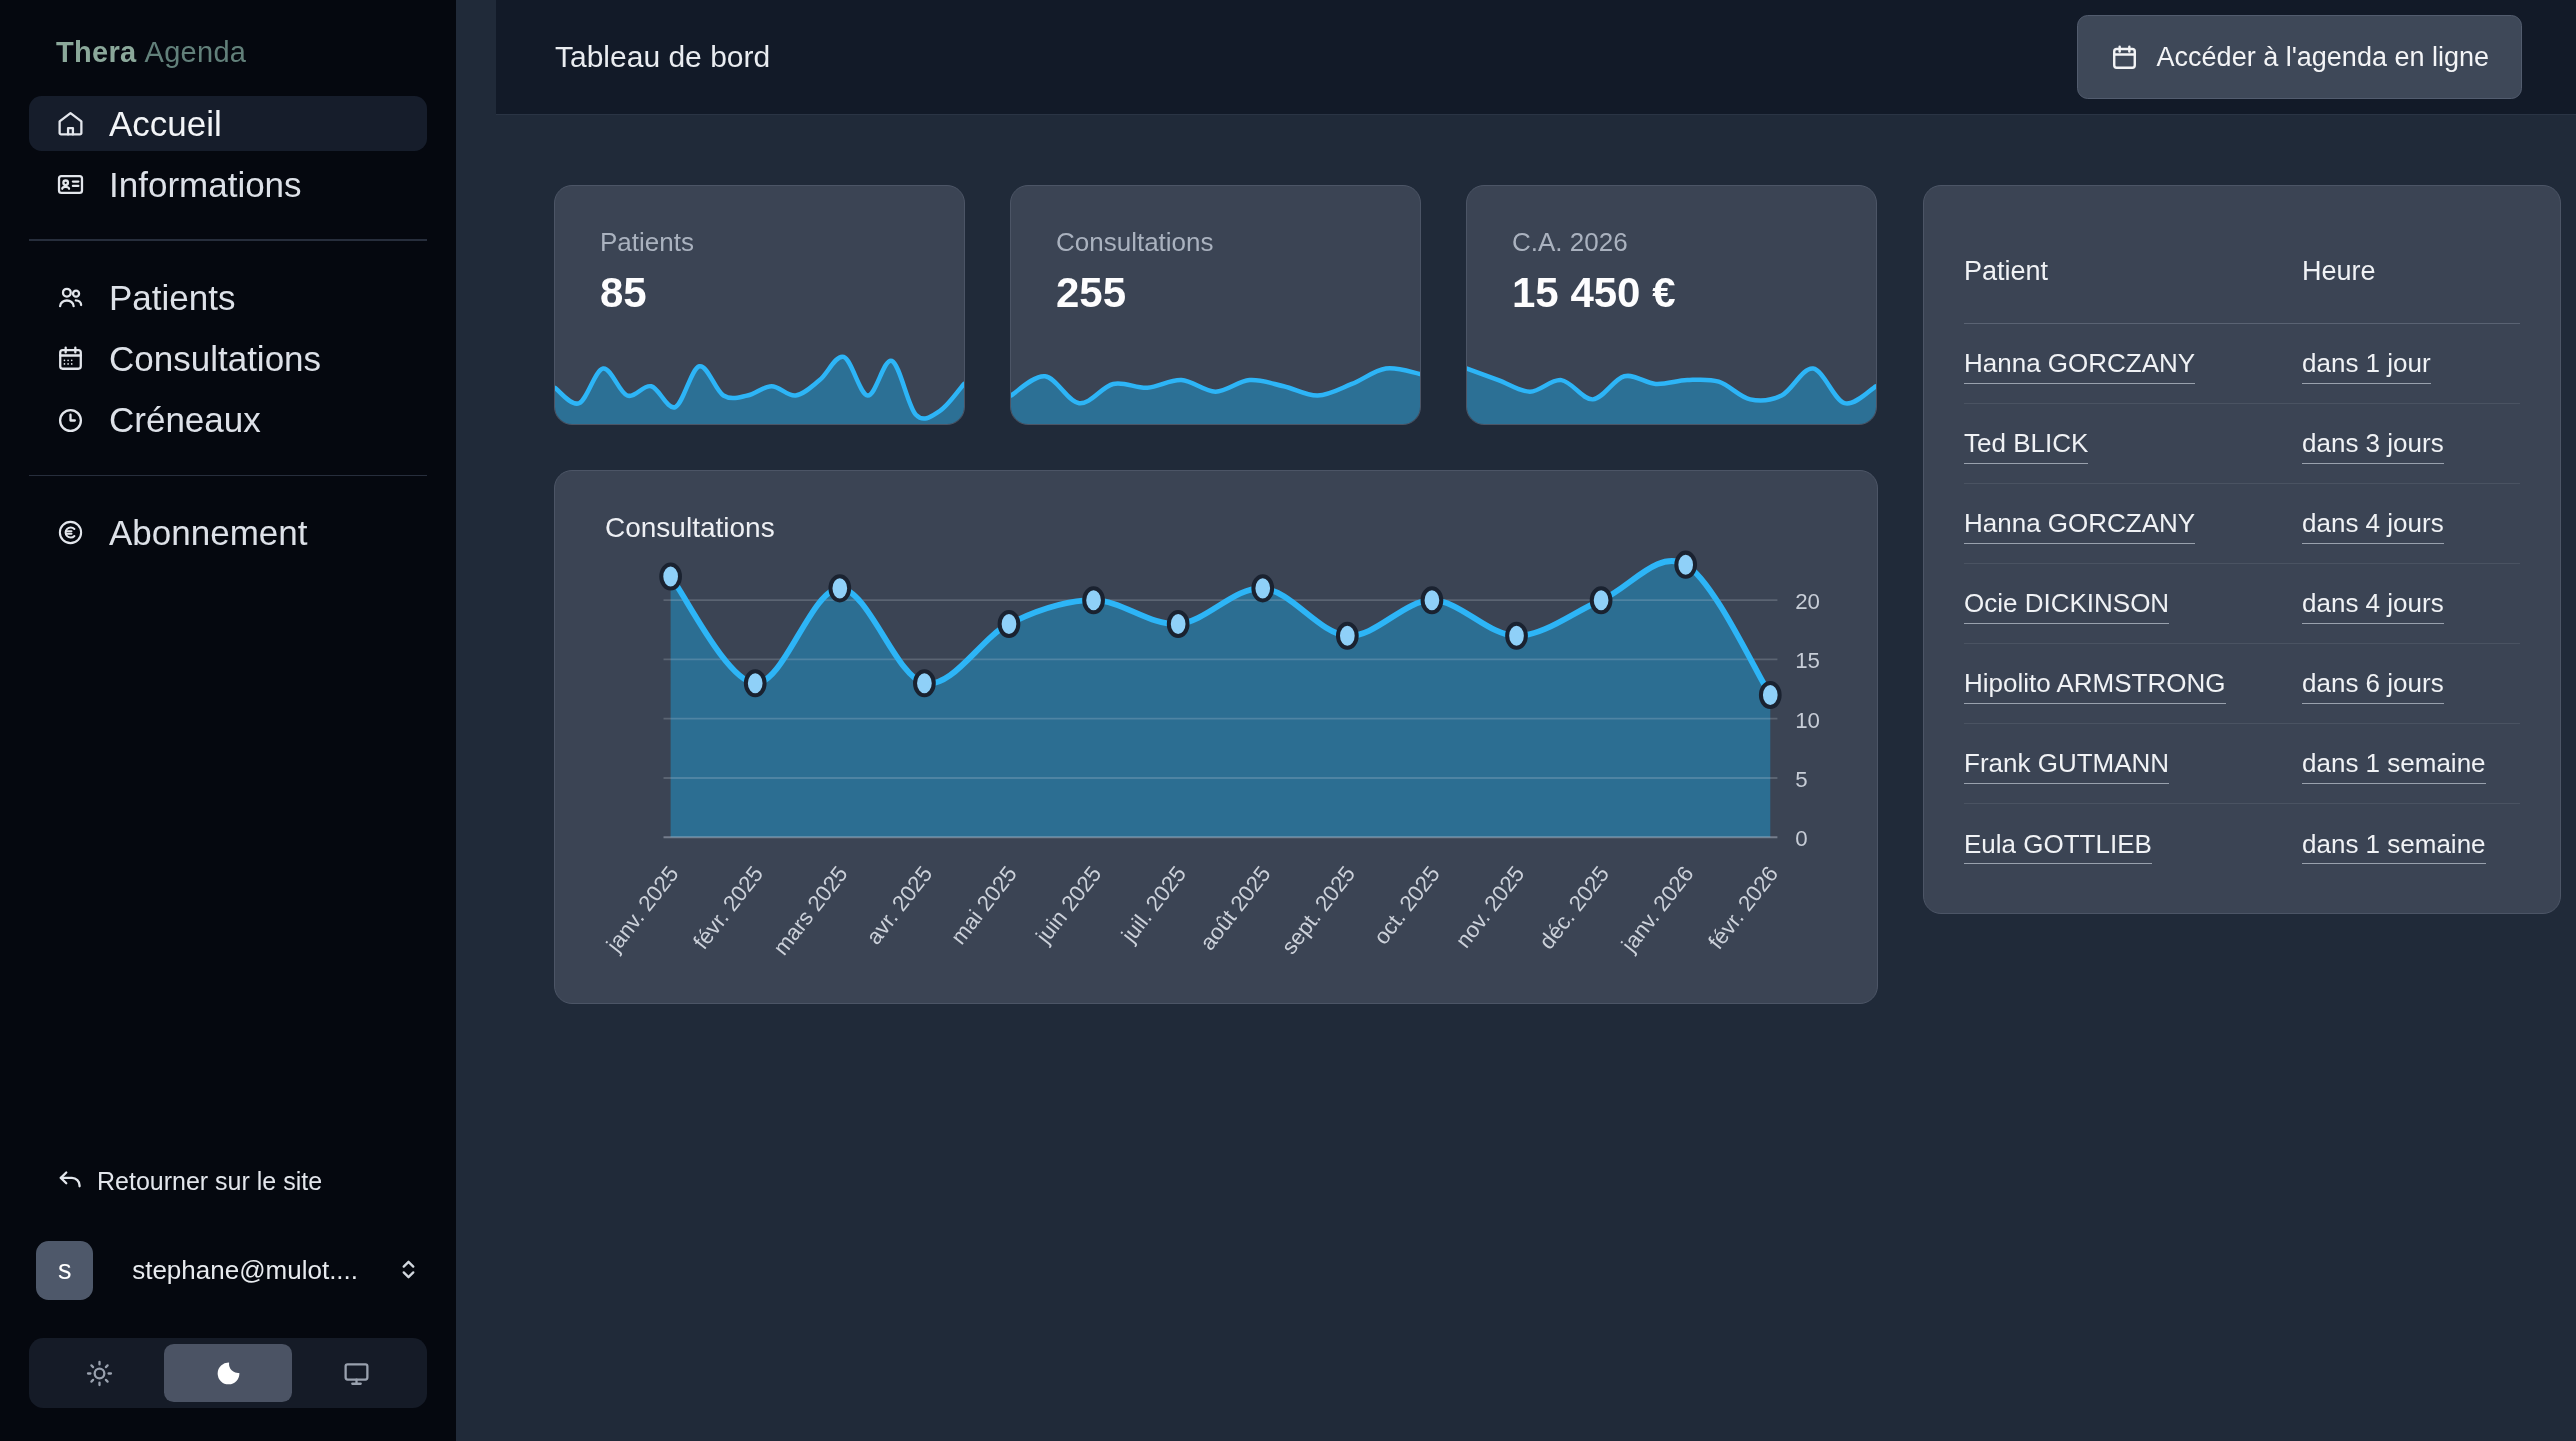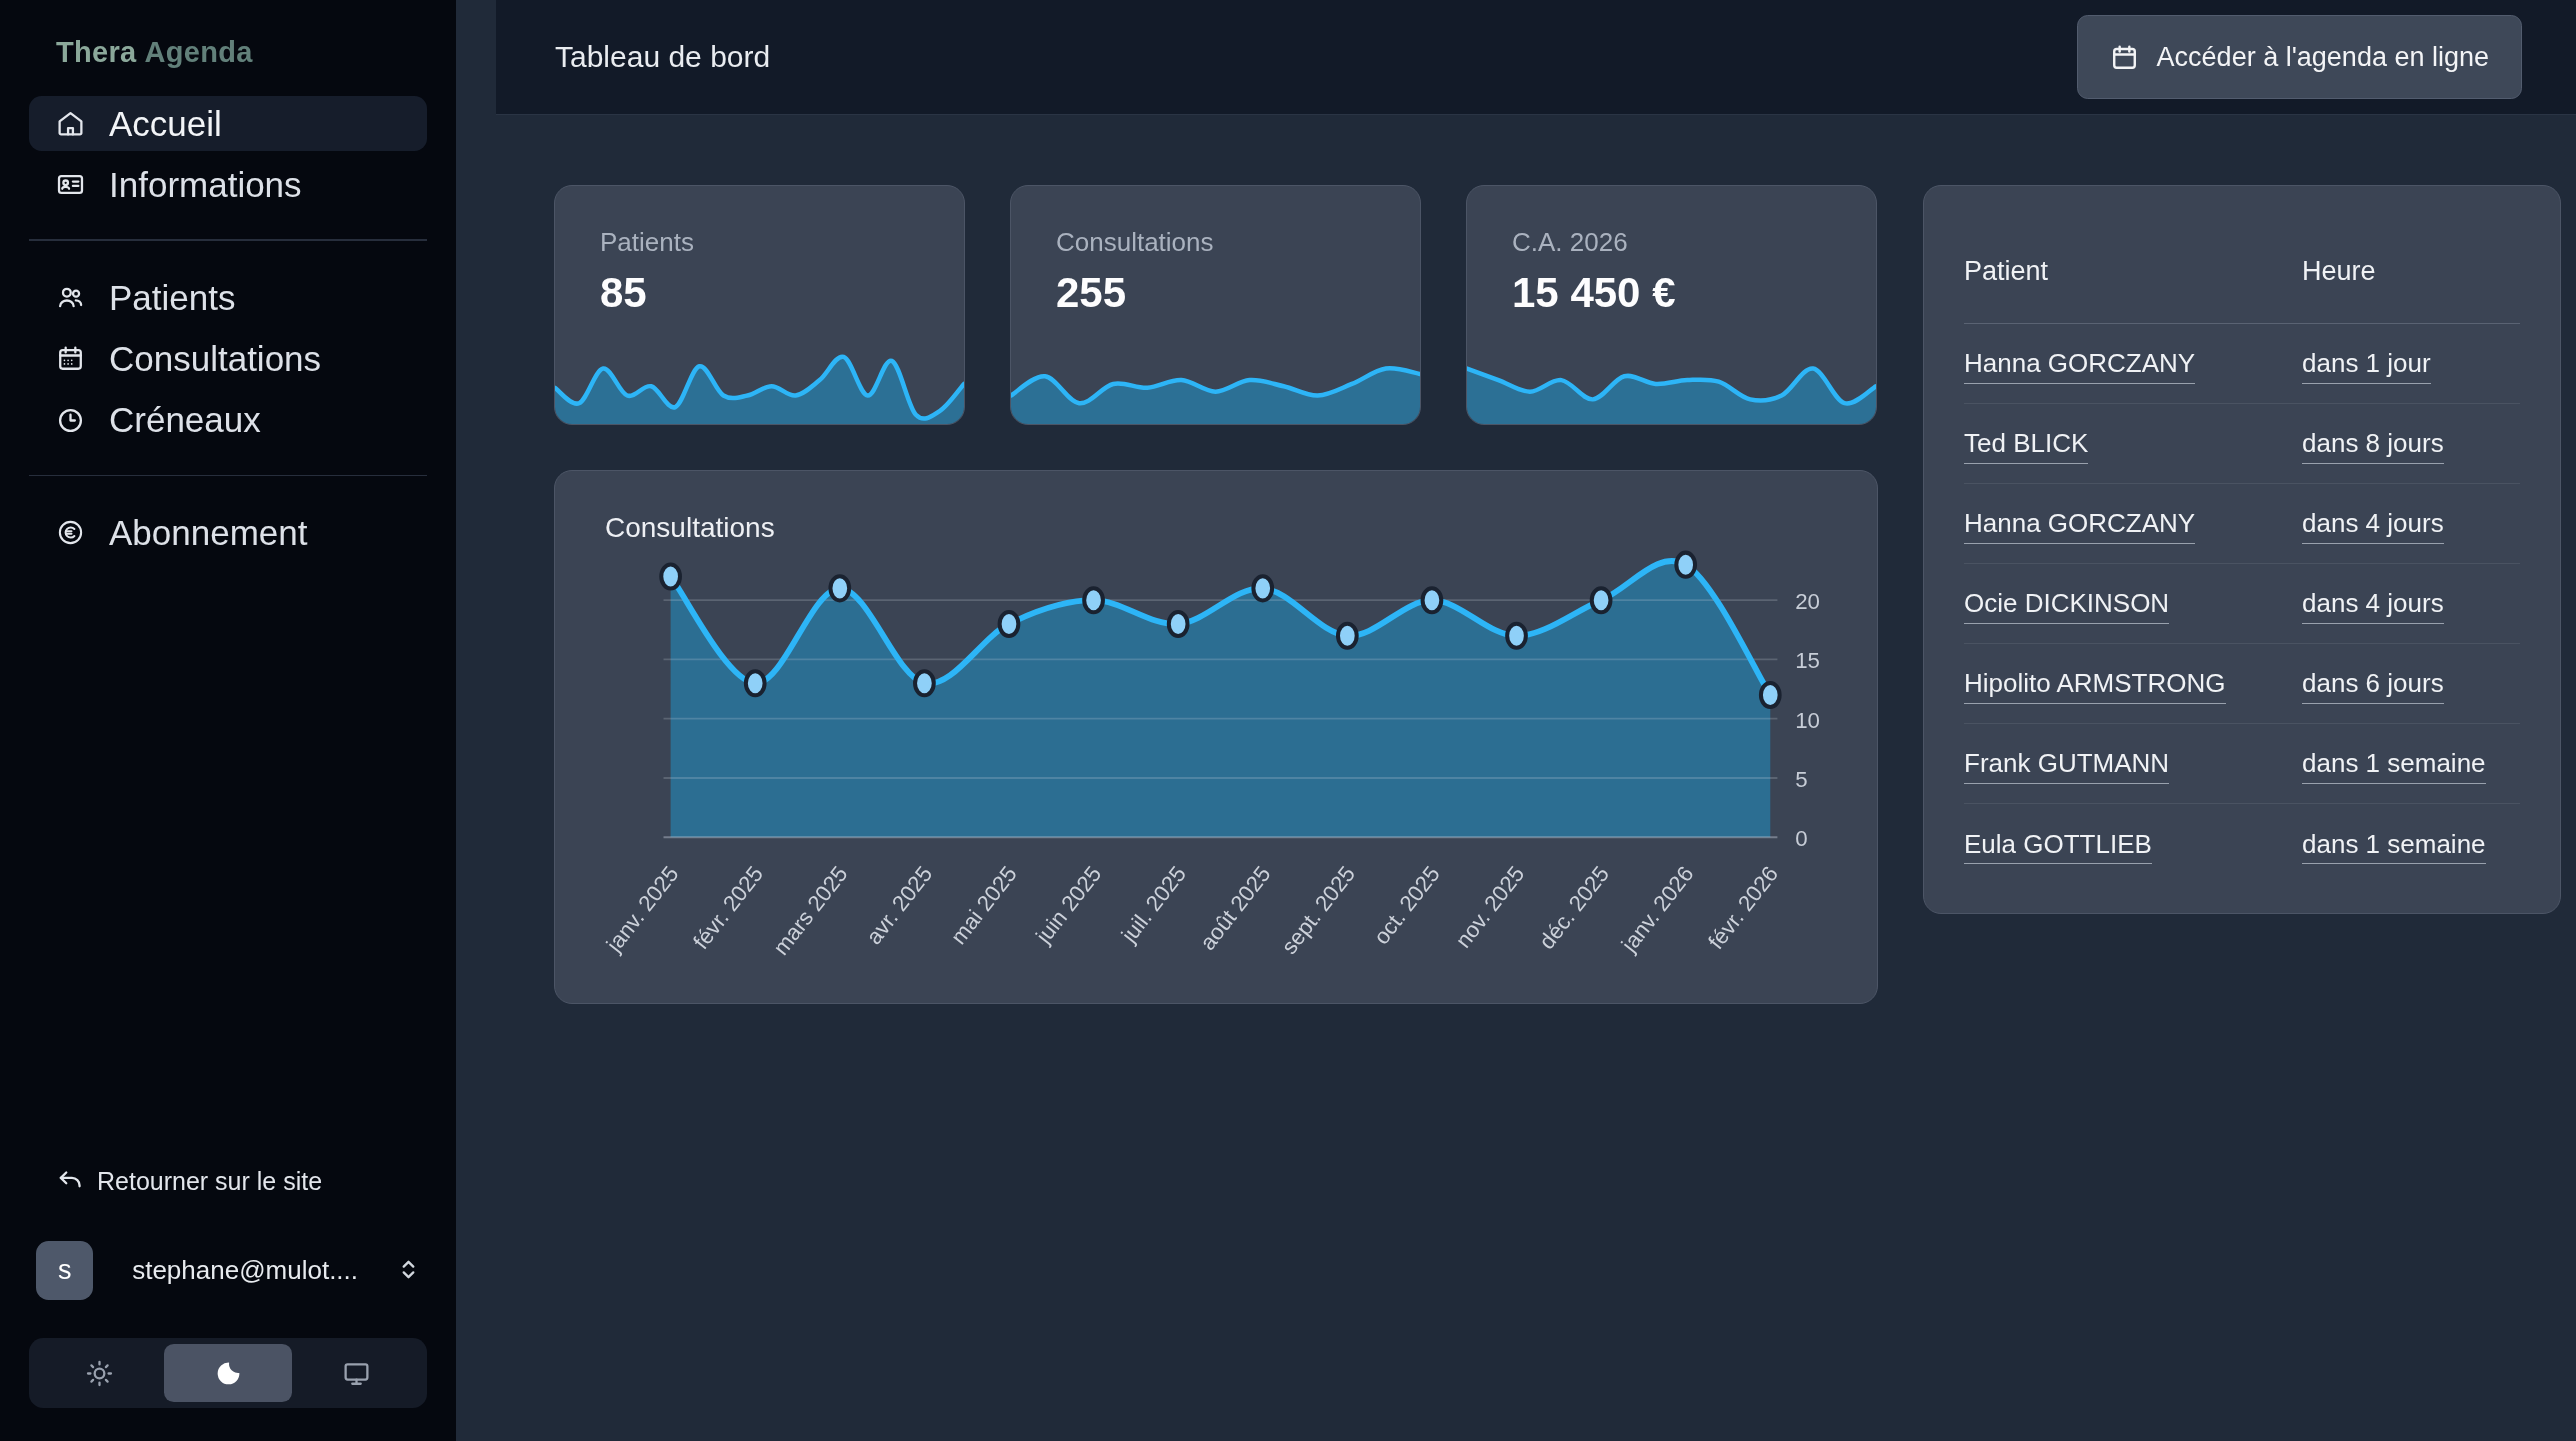--- a/index.html
+++ b/index.html
@@ -5,21 +5,21 @@
   * { margin:0; padding:0; box-sizing:border-box; }
   html,body { width:2576px; height:1442px; overflow:hidden; }
   body {
     font-family:"Liberation Sans","DejaVu Sans",sans-serif;
     background:#05080f; color:#e7eaef; display:flex;
   }
   
   .sidebar { width:456px; min-width:456px; background:#05080f; display:flex; flex-direction:column; padding:27px 29px 34px; }
   .logo { font-size:29px; padding:9px 27px 27px; letter-spacing:0.3px; }
   .logo .b { font-weight:700; color:#8ba89a; }
-  .logo .l { font-weight:700; color:#62807a; margin-left:8px; }
+  .logo .l { font-weight:400; color:#62807a; margin-left:8px; }
   .nav-item { height:55px; display:flex; align-items:center; gap:24px; padding:0 27px; border-radius:12.5px; font-size:35px; color:#dde1e8; margin-bottom:6.3px; cursor:pointer; }
   .nav-item.active { background:#161d2b; color:#f2f4f7; }
   .nicon { width:29px; height:29px; display:flex; align-items:center; justify-content:center; color:#e3e6ec; flex:none; }
   .nicon svg { width:29px; height:29px; }
   .sep { height:1.8px; background:#272e3c; margin:27px 0 29px; border:none; }
   .spacer { flex:1; }
   .back-link { display:flex; align-items:center; gap:12px; padding:0 27px; font-size:25px; color:#e3e6ec; margin-bottom:45px; cursor:pointer; }
   .user-row { display:flex; align-items:center; gap:27px; padding:0 7.2px; margin-bottom:38px; cursor:pointer; }
   .avatar { width:57px; height:59px; border-radius:12.5px; background:#4e586a; color:#fff; font-size:27px; display:flex; align-items:center; justify-content:center; flex:none; }
   .user-email { font-size:26px; color:#e8ebef; flex:1; white-space:nowrap; overflow:hidden;margin-left:12px; }
@@ -274,21 +274,21 @@
       <div class="thead">
         <div class="col-patient">Patient</div>
         <div class="col-heure">Heure</div>
       </div>
       <div class="trow">
         <div class="col-patient"><span class="lnk">Hanna GORCZANY</span></div>
         <div class="col-heure"><span class="lnk">dans 1 jour</span></div>
       </div>
       <div class="trow">
         <div class="col-patient"><span class="lnk">Ted BLICK</span></div>
-        <div class="col-heure"><span class="lnk">dans 8 jours</span></div>
+        <div class="col-heure"><span class="lnk">dans 3 jours</span></div>
       </div>
       <div class="trow">
         <div class="col-patient"><span class="lnk">Hanna GORCZANY</span></div>
         <div class="col-heure"><span class="lnk">dans 4 jours</span></div>
       </div>
       <div class="trow">
         <div class="col-patient"><span class="lnk">Ocie DICKINSON</span></div>
         <div class="col-heure"><span class="lnk">dans 4 jours</span></div>
       </div>
       <div class="trow">

